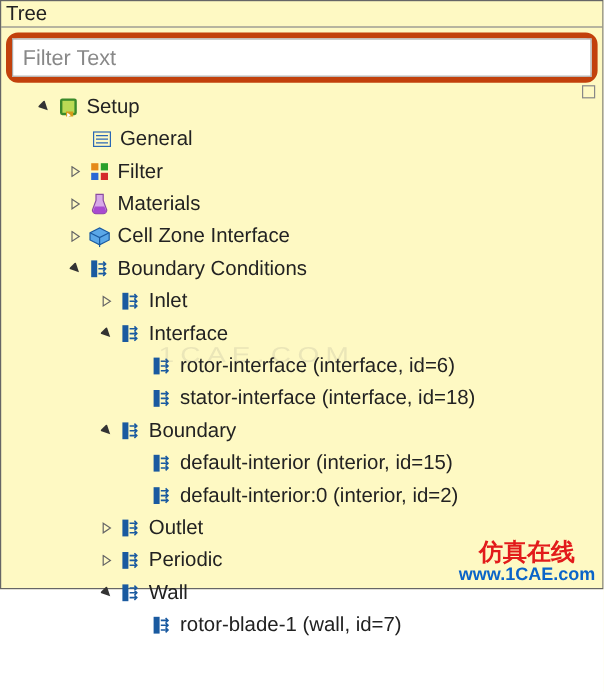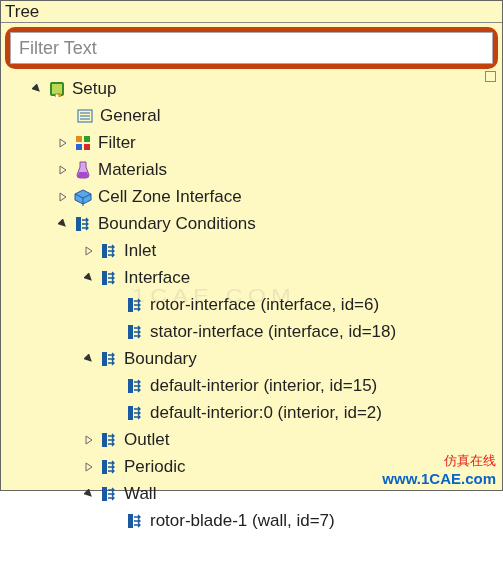--- a/index.html
+++ b/index.html
@@ -74,21 +74,21 @@
     pointer-events: none;
     transform: scaleX(1.3);
   }
   .footer-brand {
     position: absolute;
     right: 6px; bottom: 2px;
     text-align: right;
     line-height: 18px;
     pointer-events: none;
   }
-  .footer-brand .cn { font-size: 13px; color: #e21b1b; font-weight: 400; }
+  .footer-brand .cn { font-size: 20px; color: #e21b1b; font-weight: 700; text-align: center; }
   .footer-brand .en { font-size: 15px; color: #0a64c8; font-weight: 700; }
   .minimize-box {
     position: absolute;
     right: 6px; top: 70px;
     width: 11px; height: 11px;
     border: 1px solid #888;
   }
 </style>
 </head>
 <body>

